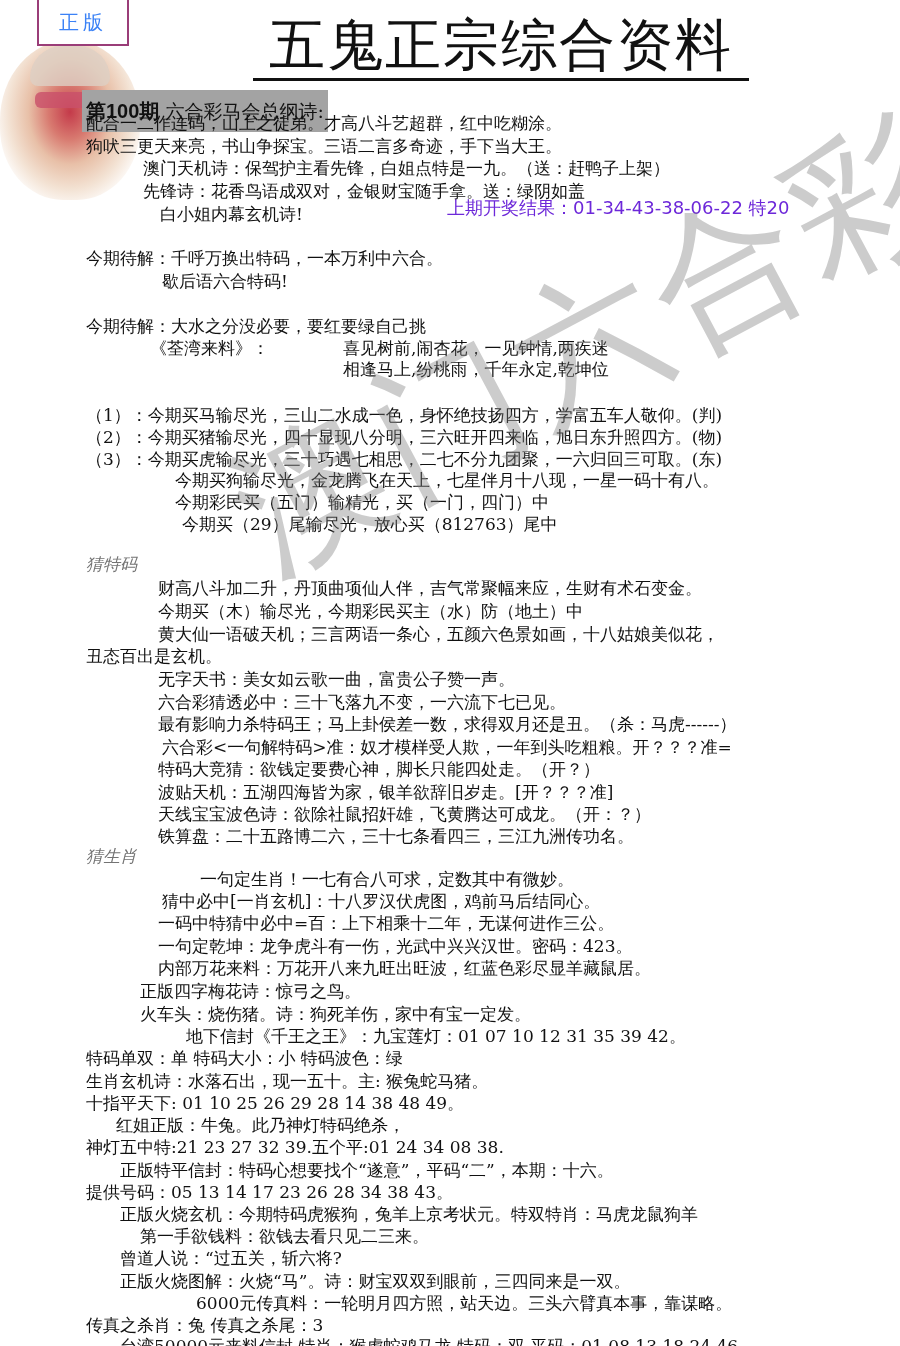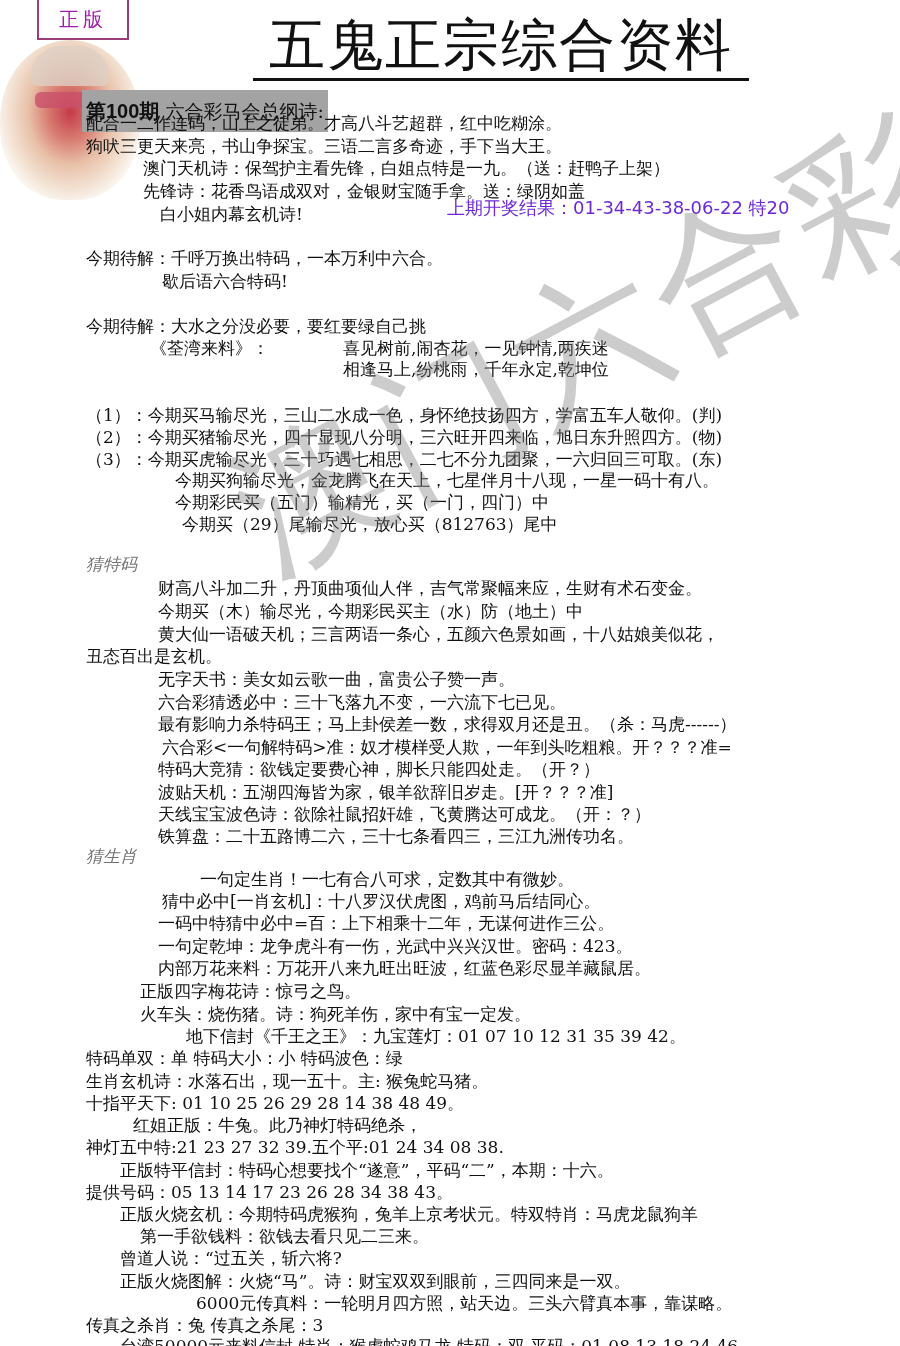--- a/index.html
+++ b/index.html
@@ -1,21 +1,21 @@
 <!DOCTYPE html>
 <html><head>
   <meta charset="utf-8">
   <style>
     html, body { margin: 0; padding: 0; background: #ffffff; }
     body { width: 900px; height: 1346px; position: relative; overflow: hidden;
       font-family: "DejaVu Serif", "Liberation Serif", serif; color: #111; }
-    .badge { position: absolute; left: 37px; top: 0; width: 92px; height: 40px;
+    .badge { position: absolute; left: 37px; top: 0; width: 92px; height: 46px;
       border: 2px solid #9a3d78; border-top: none; background: #fff; box-sizing: border-box;
       display: flex; align-items: center; justify-content: center;
-      font-size: 20px; letter-spacing: 4px; color: #a21caf; }
+      font-size: 20px; letter-spacing: 4px; color: #3b82f6; }
     .avatar { position: absolute; left: 0; top: 40px; width: 140px; height: 160px;
       border-radius: 50% 50% 45% 45%;
       background: radial-gradient(ellipse at 50% 45%, #c43a4a 0%, #d87a70 22%, #e8c0a8 42%, #f3e2d3 62%, rgba(255,255,255,0) 80%); }
     .avatar .glasses { position: absolute; left: 35px; top: 52px; width: 70px; height: 16px;
       background: #c9506a; border-radius: 6px; opacity: .8; }
     .avatar .hair { position: absolute; left: 30px; top: 6px; width: 80px; height: 40px;
       background: #ddd0c4; border-radius: 40px 40px 10px 10px; opacity: .8; }
     .title { position: absolute; left: 253px; top: 14px; width: 496px;
       font-size: 56px; font-weight: normal; letter-spacing: 2px; text-align: center;
       border-bottom: 3px solid #111; line-height: 62px; padding-bottom: 2px;
@@ -82,21 +82,21 @@
     <div class="line" style="left: 162px; top: 890px; text-align: center;">猜中必中[一肖玄机]：十八罗汉伏虎图，鸡前马后结同心。</div>
     <div class="line" style="left: 158px; top: 912px;">一码中特猜中必中=百：上下相乘十二年，无谋何进作三公。</div>
     <div class="line" style="left: 158px; top: 935px;">一句定乾坤：龙争虎斗有一伤，光武中兴兴汉世。密码：423。</div>
     <div class="line" style="left: 158px; top: 957px;">内部万花来料：万花开八来九旺出旺波，红蓝色彩尽显羊藏鼠居。</div>
     <div class="line" style="left: 140px; top: 980px;">正版四字梅花诗：惊弓之鸟。</div>
     <div class="line" style="left: 140px; top: 1003px;">火车头：烧伤猪。诗：狗死羊伤，家中有宝一定发。</div>
     <div class="line" style="left: 186px; top: 1025px;">地下信封《千王之王》：九宝莲灯：01 07 10 12 31 35 39 42。</div>
     <div class="line" style="left: 86px; top: 1047px;">特码单双：单 特码大小：小 特码波色：绿</div>
     <div class="line" style="left: 86px; top: 1070px;">生肖玄机诗：水落石出，现一五十。主: 猴兔蛇马猪。</div>
     <div class="line" style="left: 86px; top: 1092px;">十指平天下: 01 10 25 26 29 28 14 38 48 49。</div>
-    <div class="line" style="left: 133px; top: 1114px;">红姐正版：牛兔。此乃神灯特码绝杀，</div>
+    <div class="line" style="left: 116px; top: 1114px;">红姐正版：牛兔。此乃神灯特码绝杀，</div>
     <div class="line" style="left: 86px; top: 1136px;">神灯五中特:21 23 27 32 39.五个平:01 24 34 08 38.</div>
     <div class="line" style="left: 120px; top: 1159px;">正版特平信封：特码心想要找个“遂意”，平码“二”，本期：十六。</div>
     <div class="line" style="left: 86px; top: 1181px;">提供号码：05 13 14 17 23 26 28 34 38 43。</div>
     <div class="line" style="left: 120px; top: 1203px;">正版火烧玄机：今期特码虎猴狗，兔羊上京考状元。特双特肖：马虎龙鼠狗羊</div>
     <div class="line" style="left: 140px; top: 1225px;">第一手欲钱料：欲钱去看只见二三来。</div>
     <div class="line" style="left: 120px; top: 1247px;">曾道人说：“过五关，斩六将?</div>
     <div class="line" style="left: 120px; top: 1270px;">正版火烧图解：火烧“马”。诗：财宝双双到眼前，三四同来是一双。</div>
     <div class="line" style="left: 160px; top: 1292px; margin-left: 36px;">6000元传真料：一轮明月四方照，站天边。三头六臂真本事，靠谋略。</div>
     <div class="line" style="left: 86px; top: 1314px;">传真之杀肖：兔 传真之杀尾：3</div>
     <div class="line" style="left: 120px; top: 1335px;">台湾50000元来料信封 特肖：猴虎蛇鸡马龙 特码：双 平码：01 08 13 18 24 46</div>

